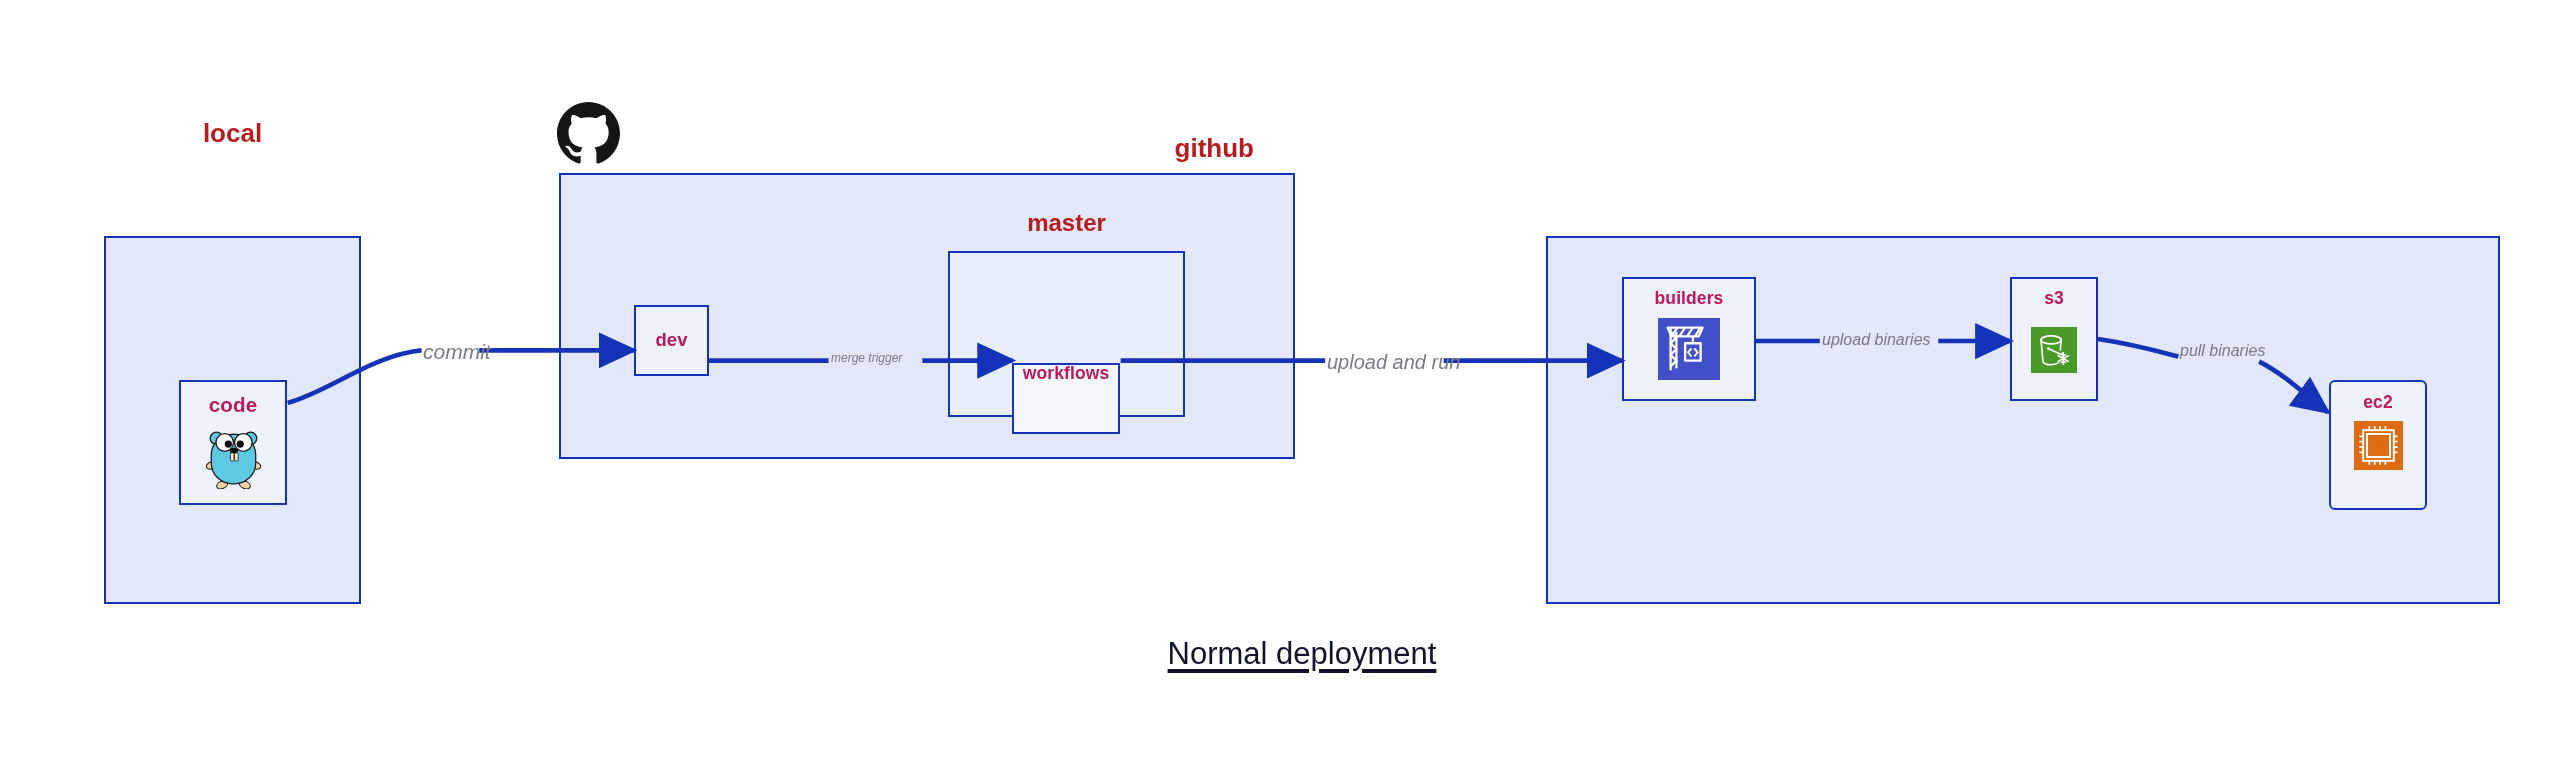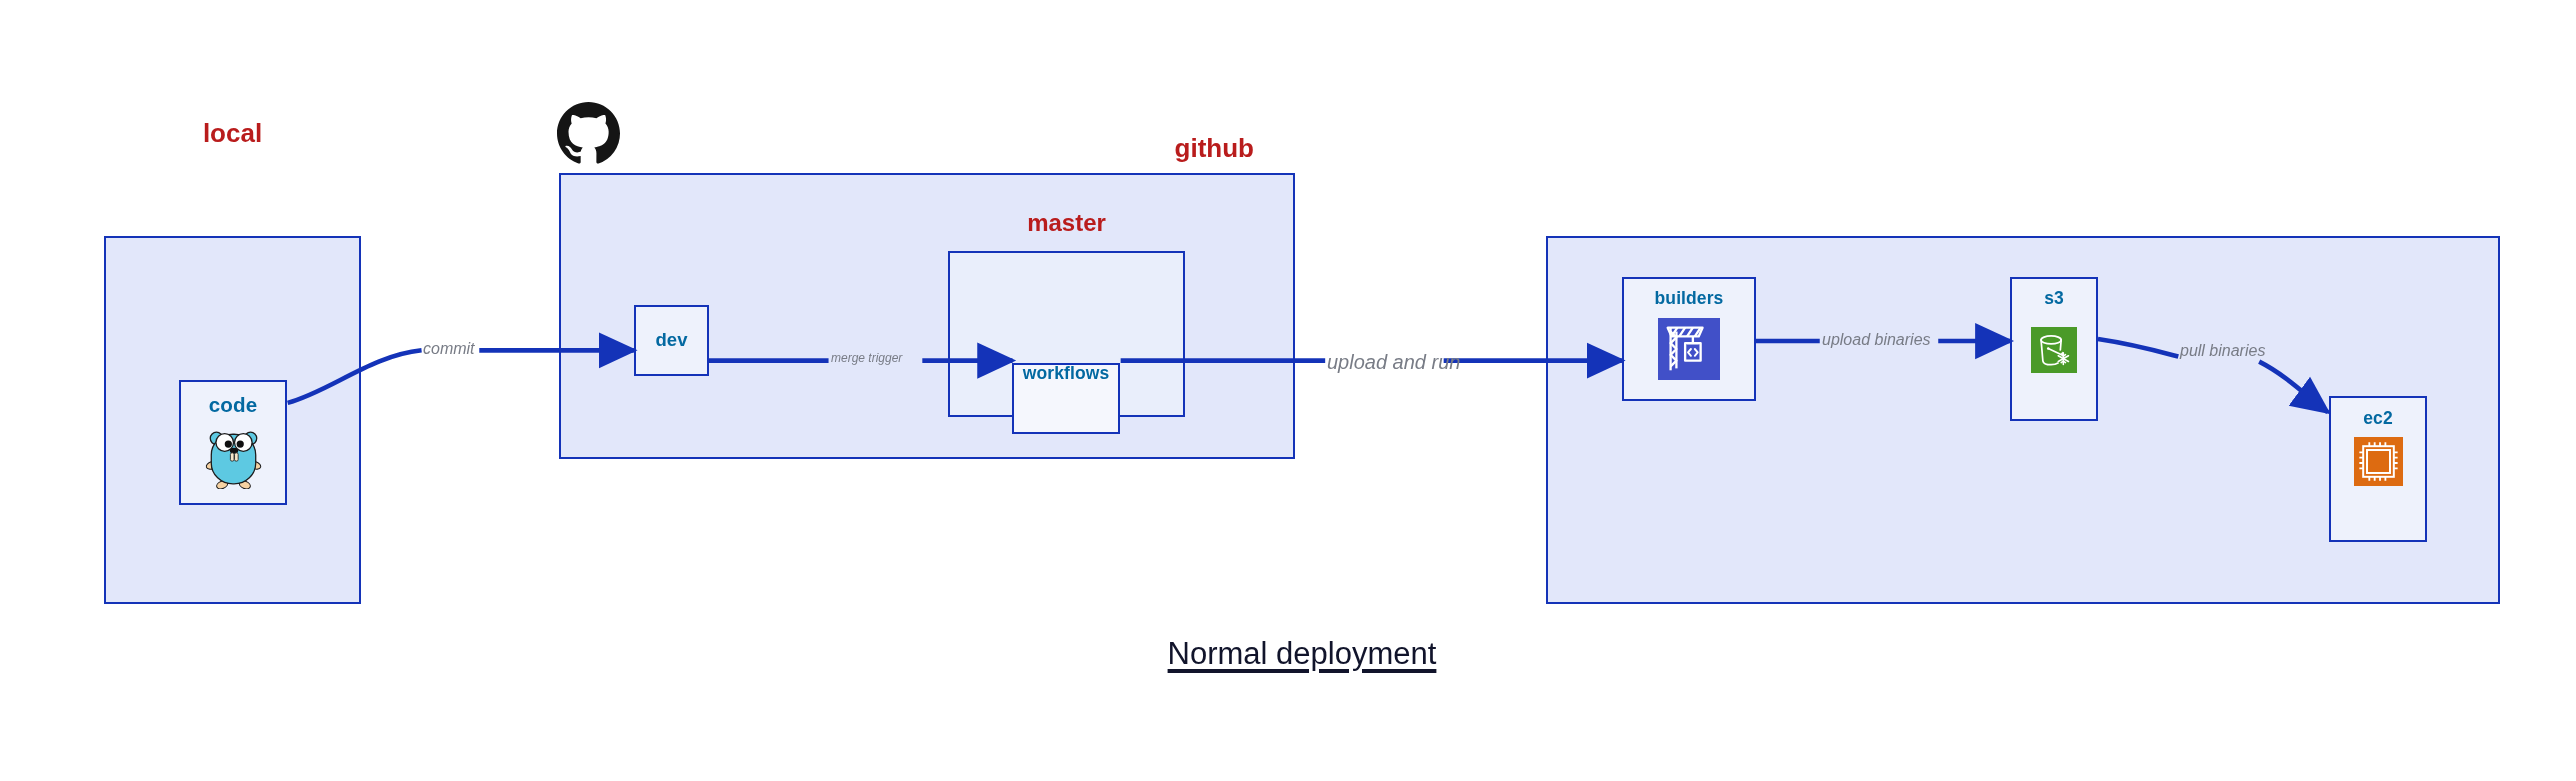--- a/index.html
+++ b/index.html
@@ -3,21 +3,21 @@
 <meta charset="utf-8">
 <style>
   html,body{margin:0;padding:0;background:#ffffff;}
   body{width:2604px;height:781px;font-family:"Liberation Sans",sans-serif;overflow:hidden;}
   #stage{position:relative;width:2604px;height:781px;background:#ffffff;}
 
   .zone{position:absolute;background:#e2e7fa;border:2.6px solid #1433B8;box-sizing:border-box;}
   .zone.inner{background:#e9eefb;border-width:2.6px;}
   .node{position:absolute;background:#eef2fc;border:2.6px solid #1433B8;box-sizing:border-box;
         display:flex;flex-direction:column;align-items:center;}
-  .node-label{font-weight:bold;color:#0369a1;letter-spacing:0.1px;line-height:1;}
+  .node-label{font-weight:bold;color:#be185d;letter-spacing:0.1px;line-height:1;}
   .zone-label{position:absolute;color:#b91c1c;font-weight:700;white-space:nowrap;line-height:1;}
 
   .edge-label{position:absolute;color:#787c86;font-style:italic;font-weight:400;
               background:transparent;white-space:nowrap;line-height:1;}
 
   #title{position:absolute;color:#11142b;font-weight:400;white-space:nowrap;
          text-decoration:underline;text-underline-offset:5.2px;text-decoration-thickness:3.6px;}
 
   svg.overlay{position:absolute;left:0;top:0;width:2604px;height:781px;pointer-events:none;}
   .iconbox{display:block;}
@@ -104,21 +104,21 @@
           <rect x="28" y="26" width="16" height="18"></rect>
         </g>
         <g fill="none" stroke="#ffffff" stroke-width="2" stroke-linecap="round" stroke-linejoin="round">
           <path d="M34 32 L31 35.5 L34 39"></path>
           <path d="M38 32 L41 35.5 L38 39"></path>
         </g>
       </svg>
     </span>
   </div>
 
-  <div class="node" style="left:2010px;top:277px;width:88px;height:144px;gap:10px;">
+  <div class="node" style="left:2010px;top:277px;width:88px;height:124px;gap:10px;">
     <span class="node-label" style="font-size:17.5px;margin-top:11.3px;">s3</span>
     <span class="iconbox" style="margin-top:9.3px;">
       <svg width="46" height="46" viewBox="0 0 64 64" xmlns="http://www.w3.org/2000/svg">
         <rect width="64" height="64" fill="#4A9A28"></rect>
         <g fill="none" stroke="#ffffff" stroke-width="2.4" stroke-linecap="round" stroke-linejoin="round">
           <ellipse cx="28" cy="18" rx="14" ry="5.5"></ellipse>
           <path d="M14 18 L16.5 47 C17 50.5 22 52.5 28 52.5 C32 52.5 35.5 51.6 37.6 50.2"></path>
           <path d="M42 18 L40.8 32"></path>
 
           <path d="M24 30 L41 38"></path>
@@ -129,21 +129,21 @@
           <path d="M45 36 L45 52"></path>
           <path d="M37.9 40 L52.1 48"></path>
           <path d="M52.1 40 L37.9 48"></path>
           <path d="M45 40.5 L42 38.5 M45 40.5 L48 38.5"></path>
           <path d="M45 47.5 L42 49.5 M45 47.5 L48 49.5"></path>
         </g>
       </svg>
     </span>
   </div>
 
-  <div class="node" style="left:2329px;top:396px;width:98px;height:146px;">
+  <div class="node" style="left:2329px;top:380px;width:98px;height:130px;border-radius:6px;">
     <span class="node-label" style="font-size:17.5px;margin-top:12.4px;">ec2</span>
     <span class="iconbox" style="margin-top:9.3px;">
       <svg width="49" height="49" viewBox="0 0 64 64" xmlns="http://www.w3.org/2000/svg">
         <rect width="64" height="64" fill="#DD6B11"></rect>
         <g fill="none" stroke="#ffffff" stroke-width="2.6">
           <rect x="17" y="17" width="30" height="30"></rect>
           <rect x="12" y="12" width="40" height="40"></rect>
         </g>
         <g stroke="#ffffff" stroke-width="2.4" stroke-linecap="butt">
           <path d="M20 12 L20 7 M27 12 L27 7 M34 12 L34 7 M41 12 L41 7"></path>
@@ -173,21 +173,21 @@
       <path d="M2802,700 L3148,700"></path>
 
       <path d="M3408,662 L3532,662" marker-end="none"></path>
       <path d="M3762,662 L3902,662"></path>
 
       <path d="M4072,658 C4140,668 4190,682 4228,692" marker-end="none"></path>
       <path d="M4385,702 C4440,730 4480,772 4518,800"></path>
     </g>
   </svg>
 
-  <div class="edge-label" style="left:423px;top:341px;font-size:16px;">commit</div>
+  <div class="edge-label" style="left:423px;top:341px;font-size:21px;">commit</div>
   <div class="edge-label" style="left:831px;top:352px;font-size:12px;">merge trigger</div>
   <div class="edge-label" style="left:1327px;top:352px;font-size:20px;">upload and run</div>
   <div class="edge-label" style="left:1822px;top:332px;font-size:16px;">upload binaries</div>
   <div class="edge-label" style="left:2180px;top:343px;font-size:16px;">pull binaries</div>
 
   <div id="title" style="left:0;top:636px;width:2604px;text-align:center;font-size:31px;"><span>Normal deployment</span></div>
 
 </div>
 
 

